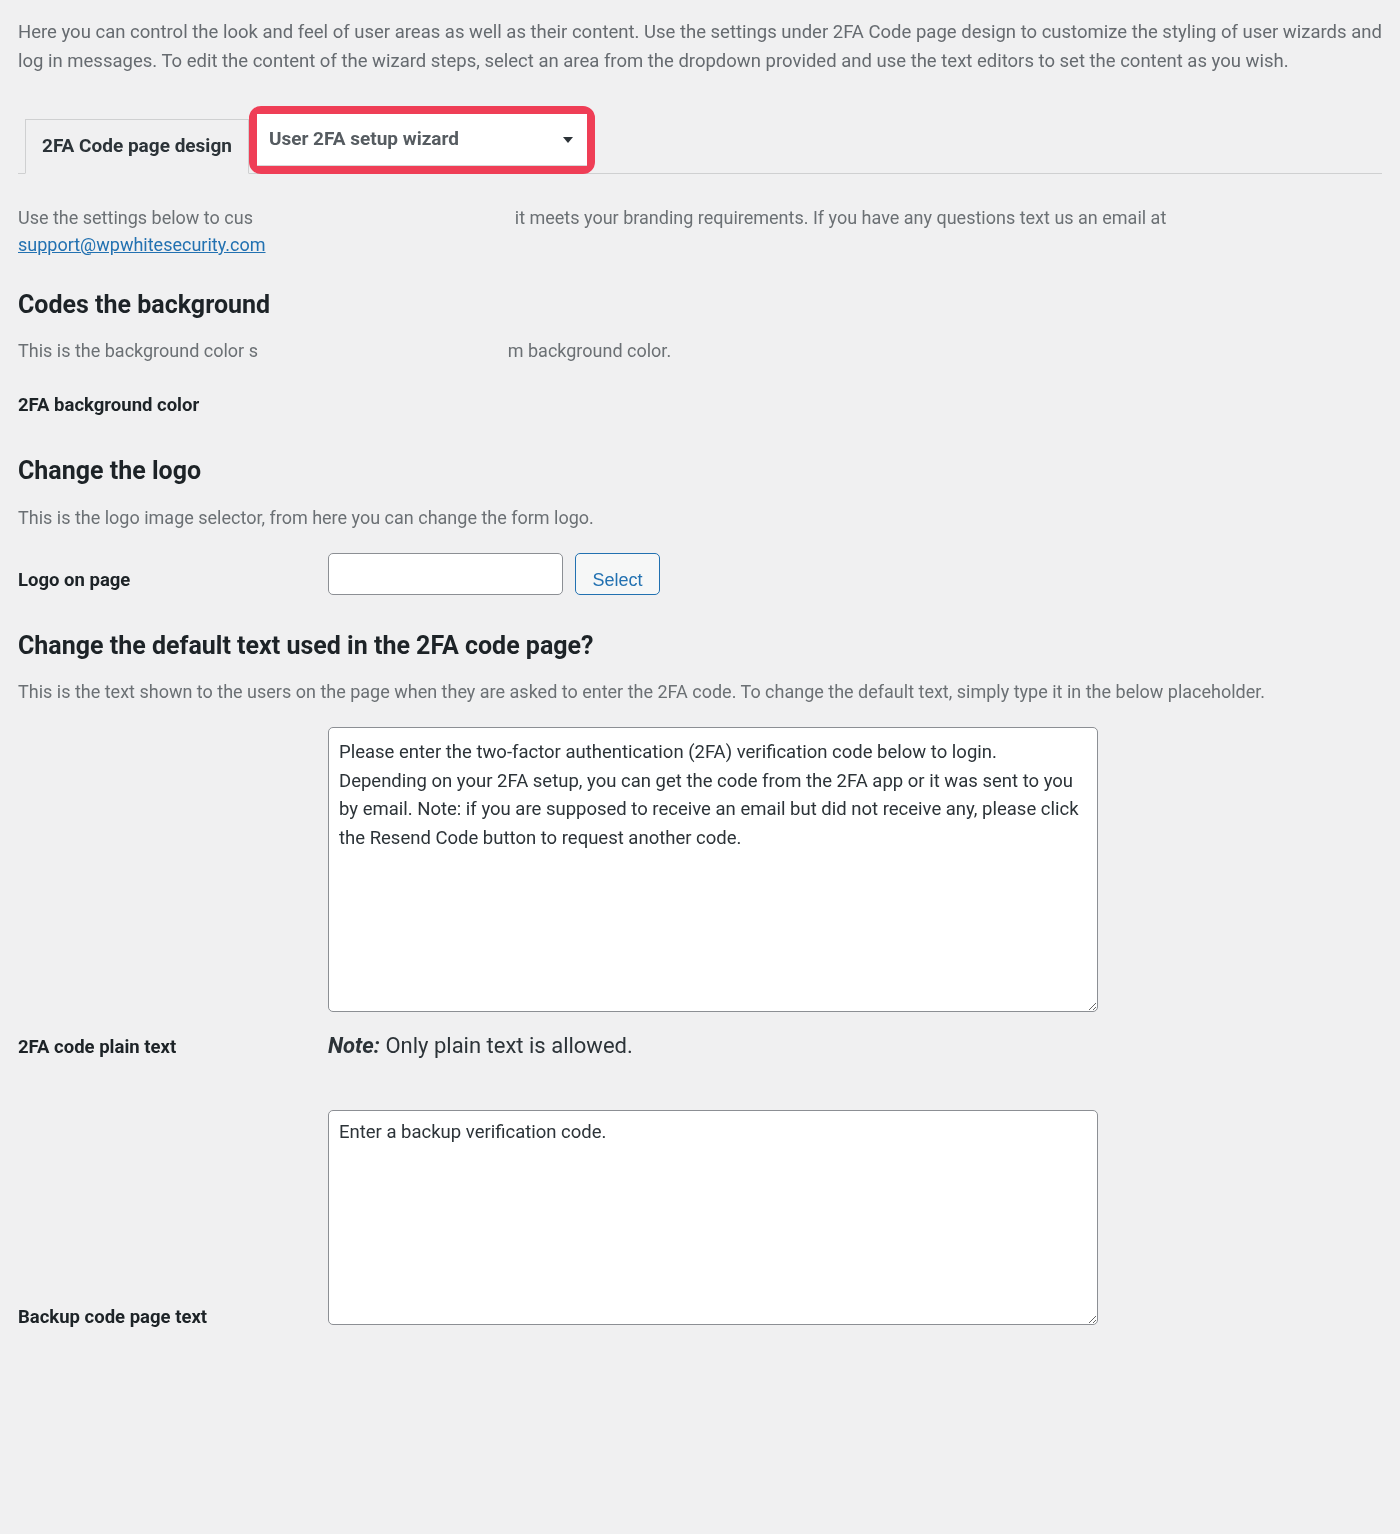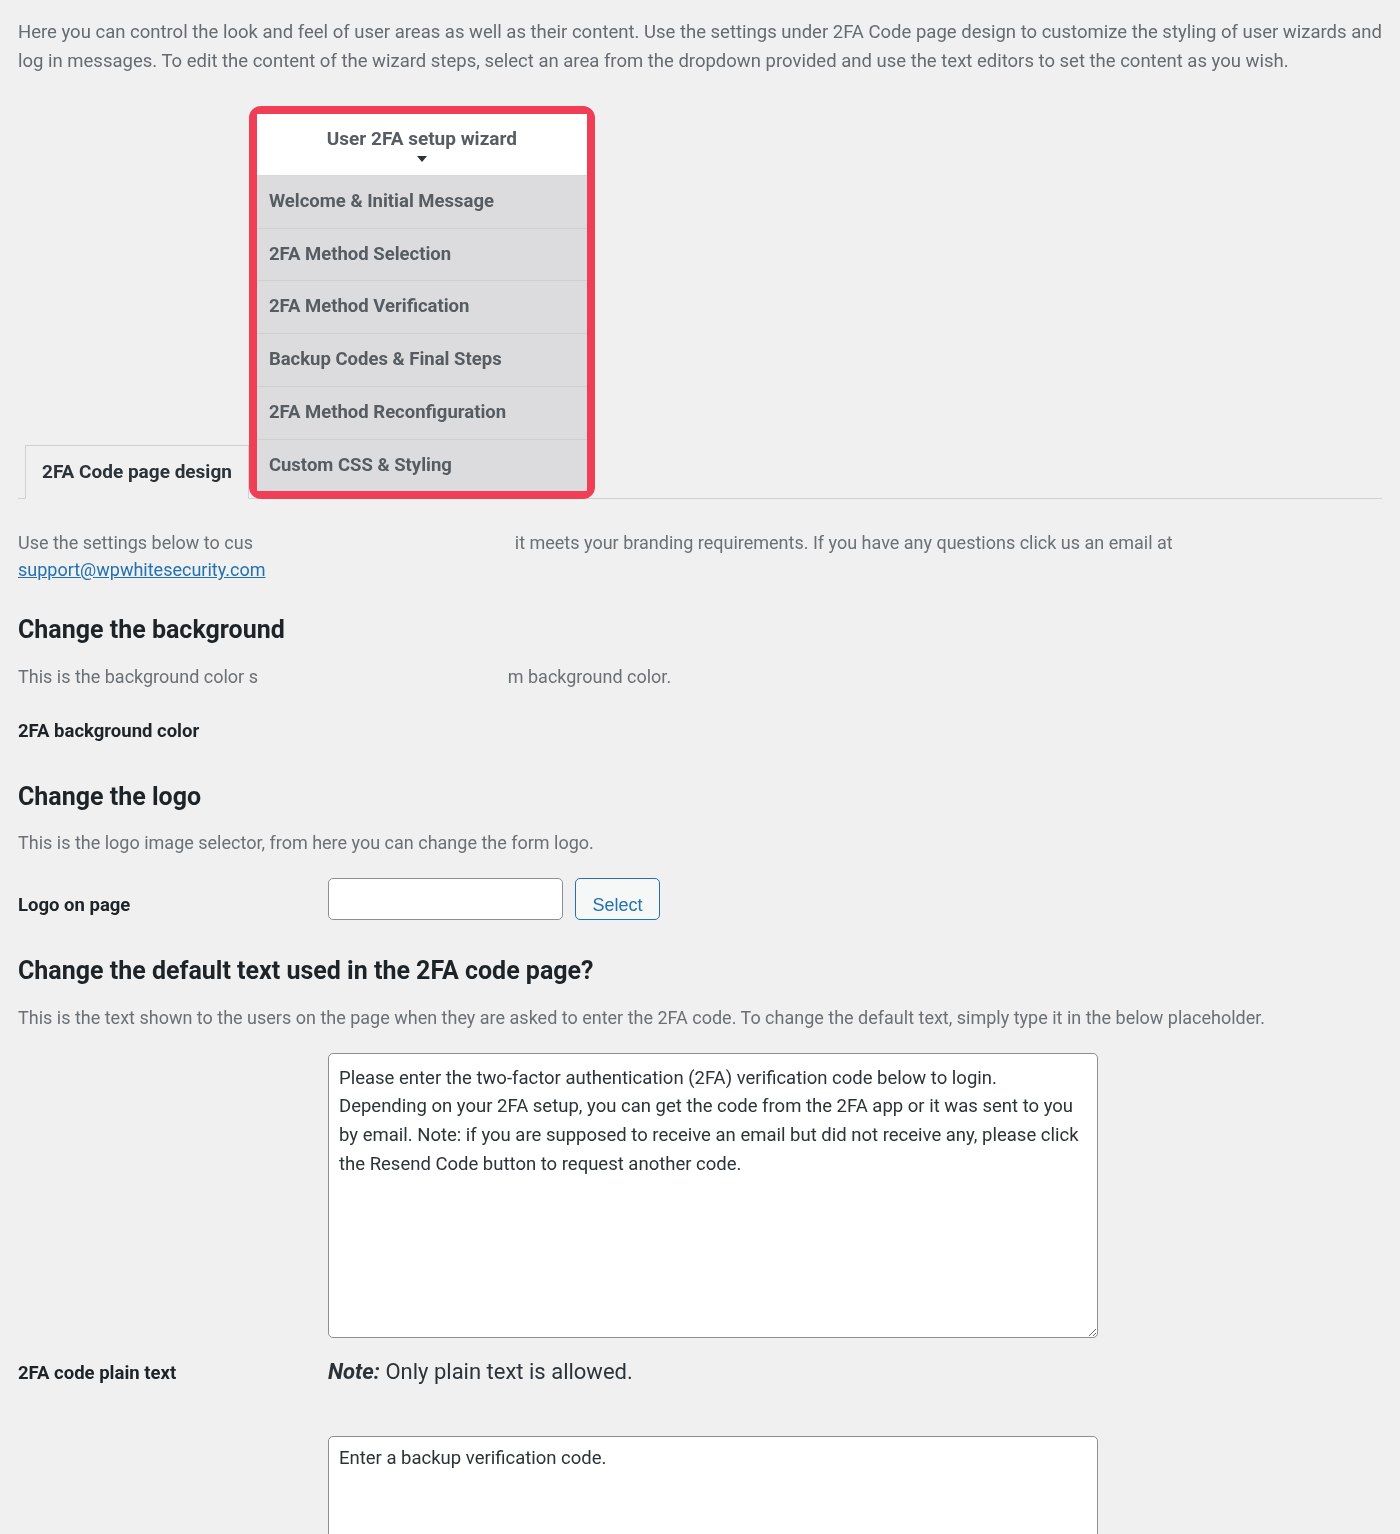--- a/index.html
+++ b/index.html
@@ -58,21 +58,20 @@
     display: flex;
     align-items: center;
     justify-content: space-between;
     padding: 11px 12px 11px 12px;
     font-size: 19px;
     font-weight: 700;
     color: #565c61;
     border-bottom: 1px solid #d7d9da;
     cursor: pointer;
     background:#fff;
-    flex-direction:column;
   }
   .dd-caret svg { display: block; }
   .dd-list {
     background: #dcdcde;
   }
   .dd-item {
     padding: 12px 12px;
     font-size: 18.5px;
     font-weight: 700;
     color: #565c61;
@@ -173,40 +172,32 @@
   <div class="tab active">2FA Code page design</div><div class="dropdown-tab">
     <div class="highlight-box">
       <div class="dd-header">
         <span>User 2FA setup wizard</span>
         <span class="dd-caret">
           <svg width="14" height="10" viewBox="0 0 14 10">
               <polygon points="2,2 12,2 7,8" fill="#2c3338"></polygon>
             </svg>
         </span>
       </div>
-      <div class="dd-list">
-        <div class="dd-item">Welcome &amp; Initial Message</div>
-        <div class="dd-item">2FA Method Selection</div>
-        <div class="dd-item">2FA Method Verification</div>
-        <div class="dd-item">Backup Codes &amp; Final Steps</div>
-        <div class="dd-item">2FA Method Reconfiguration</div>
-        <div class="dd-item">Custom CSS &amp; Styling</div>
-      </div>
     </div>
   </div>
 </div>
 
 <p class="desc">
   <span>Use the settings below to cus</span>
   <span style="visibility:hidden;"> ……………………………………………………… </span>
-  <span> it meets your branding requirements. If you have any questions click us an email at </span>
+  <span> it meets your branding requirements. If you have any questions text us an email at </span>
   <a class="link" href="#">support@wpwhitesecurity.com</a>
 </p>
 
-<h3 class="section first">Change the background</h3>
+<h3 class="section first">Codes the background</h3>
 <p class="desc">
   <span>This is the background color s</span>
   <span style="visibility:hidden;"> …………………………………………………… </span>
   <span>m background color.</span>
 </p>
 <div class="form-row">
   <div class="form-label">2FA background color</div>
   <div class="form-field"></div>
 </div>
 

